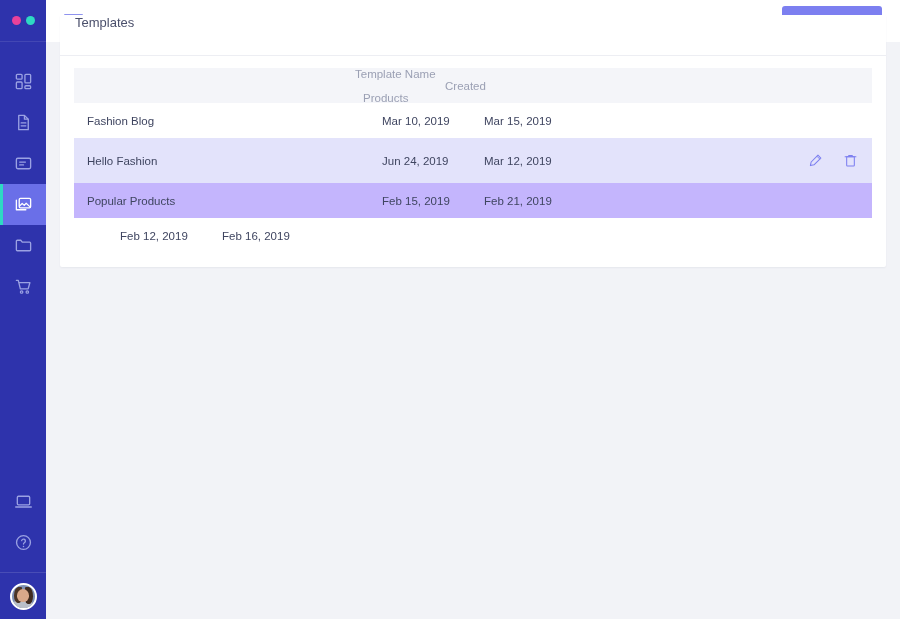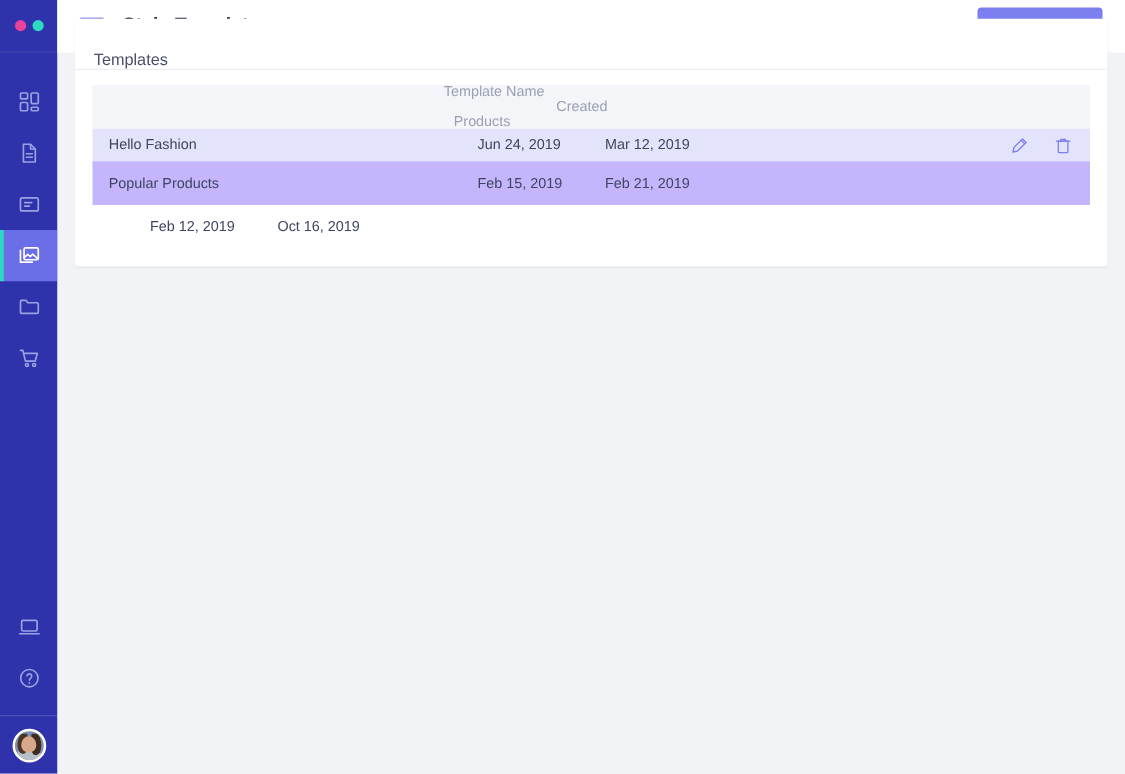--- a/index.html
+++ b/index.html
@@ -95,35 +95,35 @@
     display:flex; align-items:center; justify-content:center;
   }
 
   
   .card {
     position:absolute; left:14px; top:15px; width:826px;
     background:#ffffff; border-radius:2px;
     box-shadow:0 1px 2px rgba(40,45,90,0.06);
   }
   .card-head {
-    height:41px; display:flex; align-items:flex-end;
+    height:41px; display:flex; align-items:flex-start;
     padding-left:15px;
     border-bottom:1px solid #edeef3;
   }
   .card-title { font-size:13px; color:#4a4f6b; }
 
   .table { padding:12px 14px 14px 14px; }
   .trow {
     display:flex; align-items:center;
     height:35px; position:relative;
     font-size:11.5px;
   }
   .trow.head { background:#f4f5f9; color:#9ba0b4;flex-direction:column; }
   .trow.stripe { background:#c4b5fd; }
-  .trow.selected { background:#e3e3fb; height:26px; }
+  .trow.selected { background:#e3e3fb; height:45px; }
   .c-name { width:262px; padding-left:13px; color:#3f4560; }
   .c-created { width:102px; color:#3f4560;margin-left:46px; }
   .c-updated { width:220px; color:#3f4560; }
   .trow.head .c-name, .trow.head .c-created, .trow.head .c-updated { color:#9ba0b4; }
   .row-actions {
     position:absolute; right:14px; top:0; bottom:0;
     display:flex; align-items:center; gap:20px;
   }
   .act-icon { width:15px; height:15px; cursor:pointer; display:block; }
   .act-icon * { stroke:#7c7ff0; }
@@ -238,20 +238,25 @@
         <div class="card-title">Templates</div>
       </div>
 
       <div class="table">
         <div class="trow head">
           <div class="c-name">Template Name</div>
           <div class="c-created">Created</div>
           <div class="c-updated">Products</div>
         </div>
 
+        <div class="trow">
+          <div class="c-name">Fashion Blog</div>
+          <div class="c-created">Mar 10, 2019</div>
+          <div class="c-updated">Mar 15, 2019</div>
+        </div>
 
         <div class="trow selected">
           <div class="c-name">Hello Fashion</div>
           <div class="c-created">Jun 24, 2019</div>
           <div class="c-updated">Mar 12, 2019</div>
           <div class="row-actions">
             <svg class="act-icon" viewBox="0 0 20 20" fill="none">
               <path d="M13.3 2.9l3.8 3.8-9.1 9.1-4.8 1 1-4.8z" stroke-width="1.4" stroke-linejoin="round"></path>
               <path d="M11.9 4.3l3.8 3.8" stroke-width="1.3"></path>
             </svg>
@@ -265,19 +270,19 @@
 
 
         <div class="trow stripe">
           <div class="c-name">Popular Products</div>
           <div class="c-created">Feb 15, 2019</div>
           <div class="c-updated">Feb 21, 2019</div>
         </div>
 
         <div class="trow">
           <div class="c-created">Feb 12, 2019</div>
-          <div class="c-updated">Oct 16, 2019</div>
+          <div class="c-updated">Feb 16, 2019</div>
         </div>
       </div>
     </div>
 
   </div>
 </div>
 
 </body></html>

